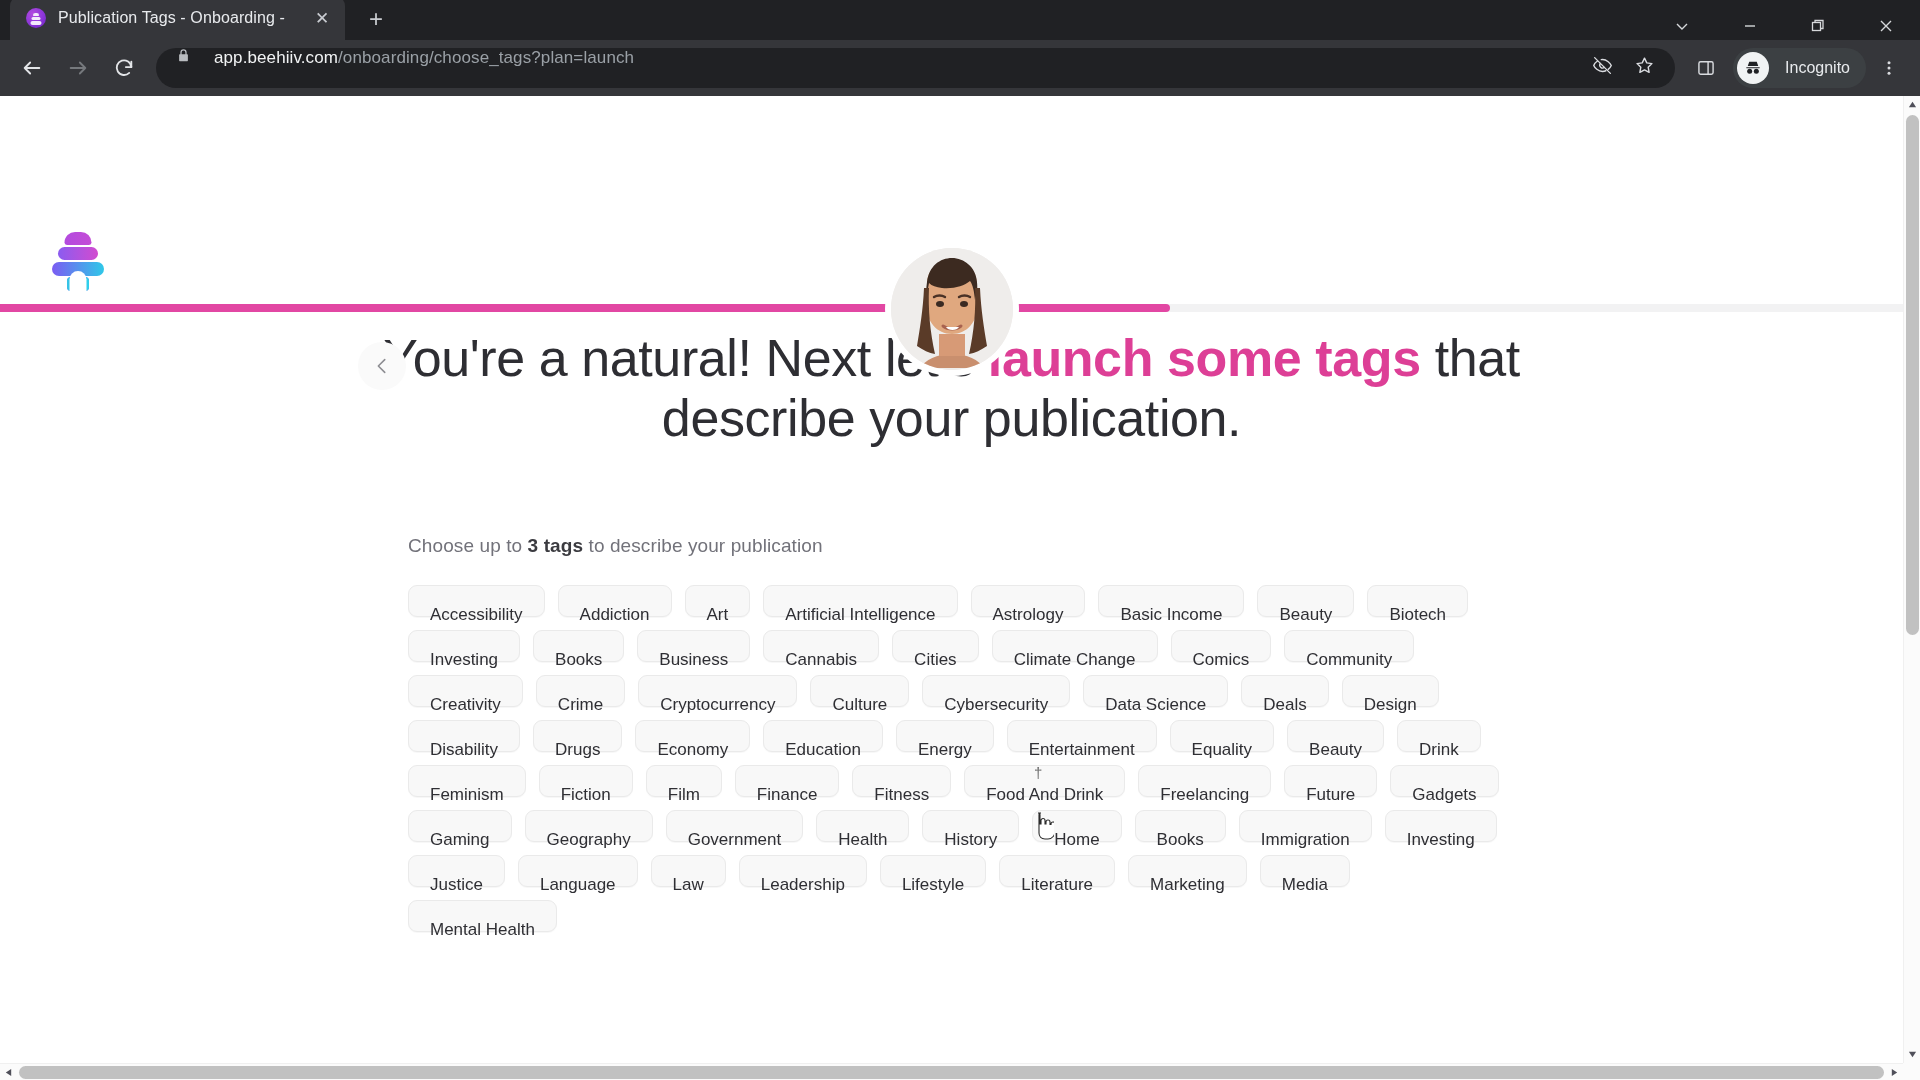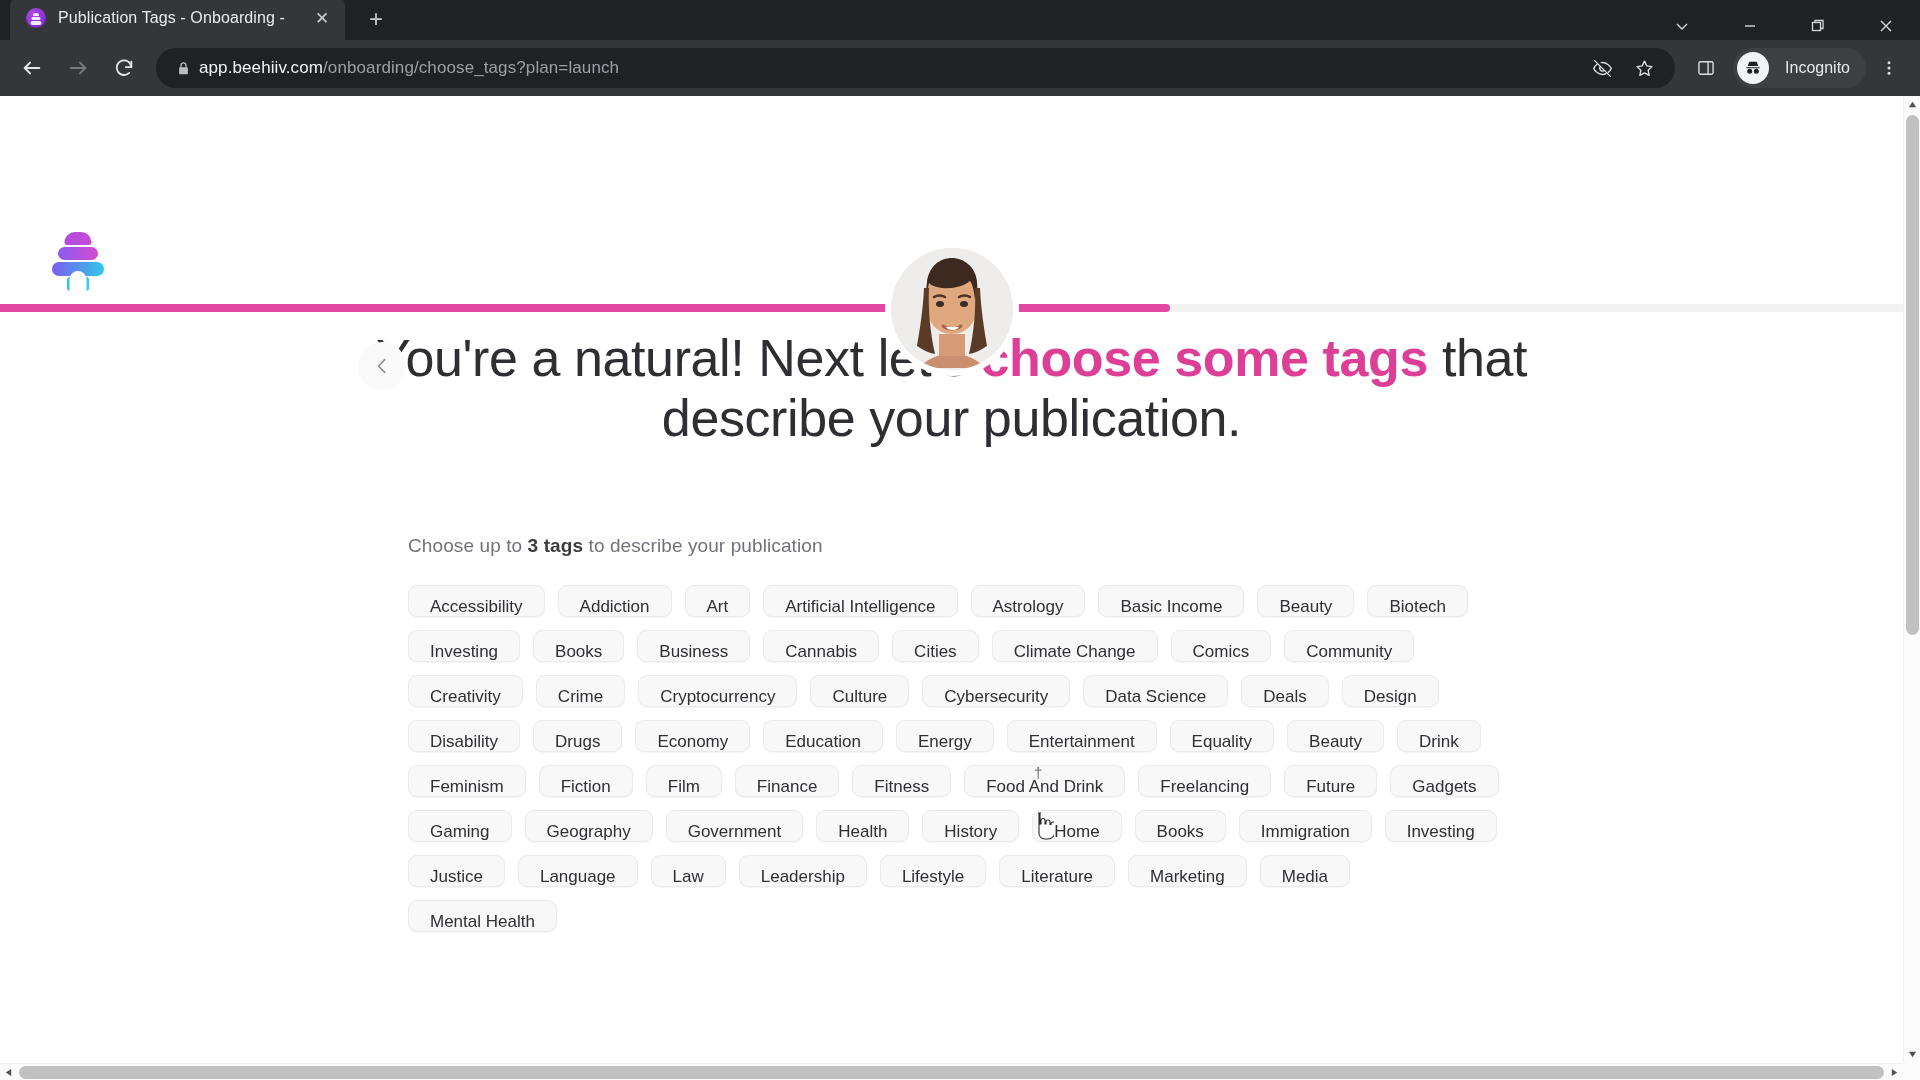--- a/index.html
+++ b/index.html
@@ -69,22 +69,22 @@
     gap: 2px;
   }
   .navbtn {
     width: 44px; height: 44px; border-radius: 50%;
     display: flex; align-items: center; justify-content: center;
     color: #e3e5e8; flex: 0 0 auto;
   }
   .navbtn.disabled { color: #76797d; }
   .omnibox {
     flex: 1 1 auto; height: 40px; background: #202124; border-radius: 20px;
-    display: flex; align-items: center; padding: 0 14px 0 20px; margin: 0 8px;
-    gap: 8px; min-width: 0;
+    display: flex; align-items: flex-start; padding: 0 14px 0 20px; margin: 0 8px;
+    gap: 23px; min-width: 0;
   }
   .omnibox .lock { color: #b9bcc0; flex: 0 0 auto; display: flex; }
   .url { font-size: 17px; color: #9aa0a6; white-space: nowrap; overflow: hidden; letter-spacing: .1px; }
   .url .host { color: #f1f3f4; }
   .omni-right { margin-left: auto; display: flex; align-items: center; gap: 8px; flex: 0 0 auto; }
   .omni-icon { width: 34px; height: 34px; display: flex; align-items: center; justify-content: center; color: #dadce0; }
   .tb-icon { width: 42px; height: 42px; border-radius: 50%; display: flex; align-items: center; justify-content: center; color: #dadce0; flex: 0 0 auto; }
   .incognito {
     height: 40px; border-radius: 20px; background: #3c4043;
     display: flex; align-items: center; gap: 16px; padding: 0 16px 0 4px;
@@ -163,21 +163,21 @@
   }
   .subtitle b { color: #3b3b40; font-weight: 700; margin-top: 42px; }
 
   .tags {
     margin-top: 28px; padding-left: 408px; padding-right: 400px;
     display: flex; flex-wrap: wrap; gap: 13px 13px;
     align-content: flex-start;
   }
   .tag {
     background: #f8f8f8; border: 1px solid #eaeaea; border-radius: 9px;
-    padding: 0 21px; height: 32px; line-height: 42px;
+    padding: 8px 21px; height: 32px; line-height: 42px;
     font-size: 17px; color: #2f2f34; white-space: nowrap;
     box-shadow: 0 1px 1px rgba(0,0,0,0.035);
   }
 
   
   .cursor { position: absolute; left: 1032px; top: 716px; z-index: 40; pointer-events: none; }
   .caret { position: absolute; left: 1034px; top: 668px; z-index: 40; color: #6b6b6b; font-size: 15px; }
 
   
   .vscroll {
@@ -349,21 +349,21 @@
           </g>
         </svg>
       </div>
 
       <div class="hero">
         <div class="backbtn">
           <svg width="22" height="22" viewBox="0 0 24 24" fill="none" stroke="currentColor" stroke-width="1.7" stroke-linecap="round" stroke-linejoin="round">
               <path d="M15 5l-7 7 7 7"></path>
             </svg>
         </div>
-        <h1><span>You're a natural! Next let's </span><span class="accent">choose some tags</span><span> that describe your publication.</span></h1>
+        <h1><span>You're a natural! Next let's </span><span class="accent">launch some tags</span><span> that describe your publication.</span></h1>
       </div>
 
       <div class="subtitle"><span>Choose up to </span><b>3 tags</b><span> to describe your publication</span></div>
 
       <div class="tags" id="tag-list">
           <div class="tag">Accessibility</div>
           <div class="tag">Addiction</div>
           <div class="tag">Art</div>
           <div class="tag">Artificial Intelligence</div>
           <div class="tag">Astrology</div>

